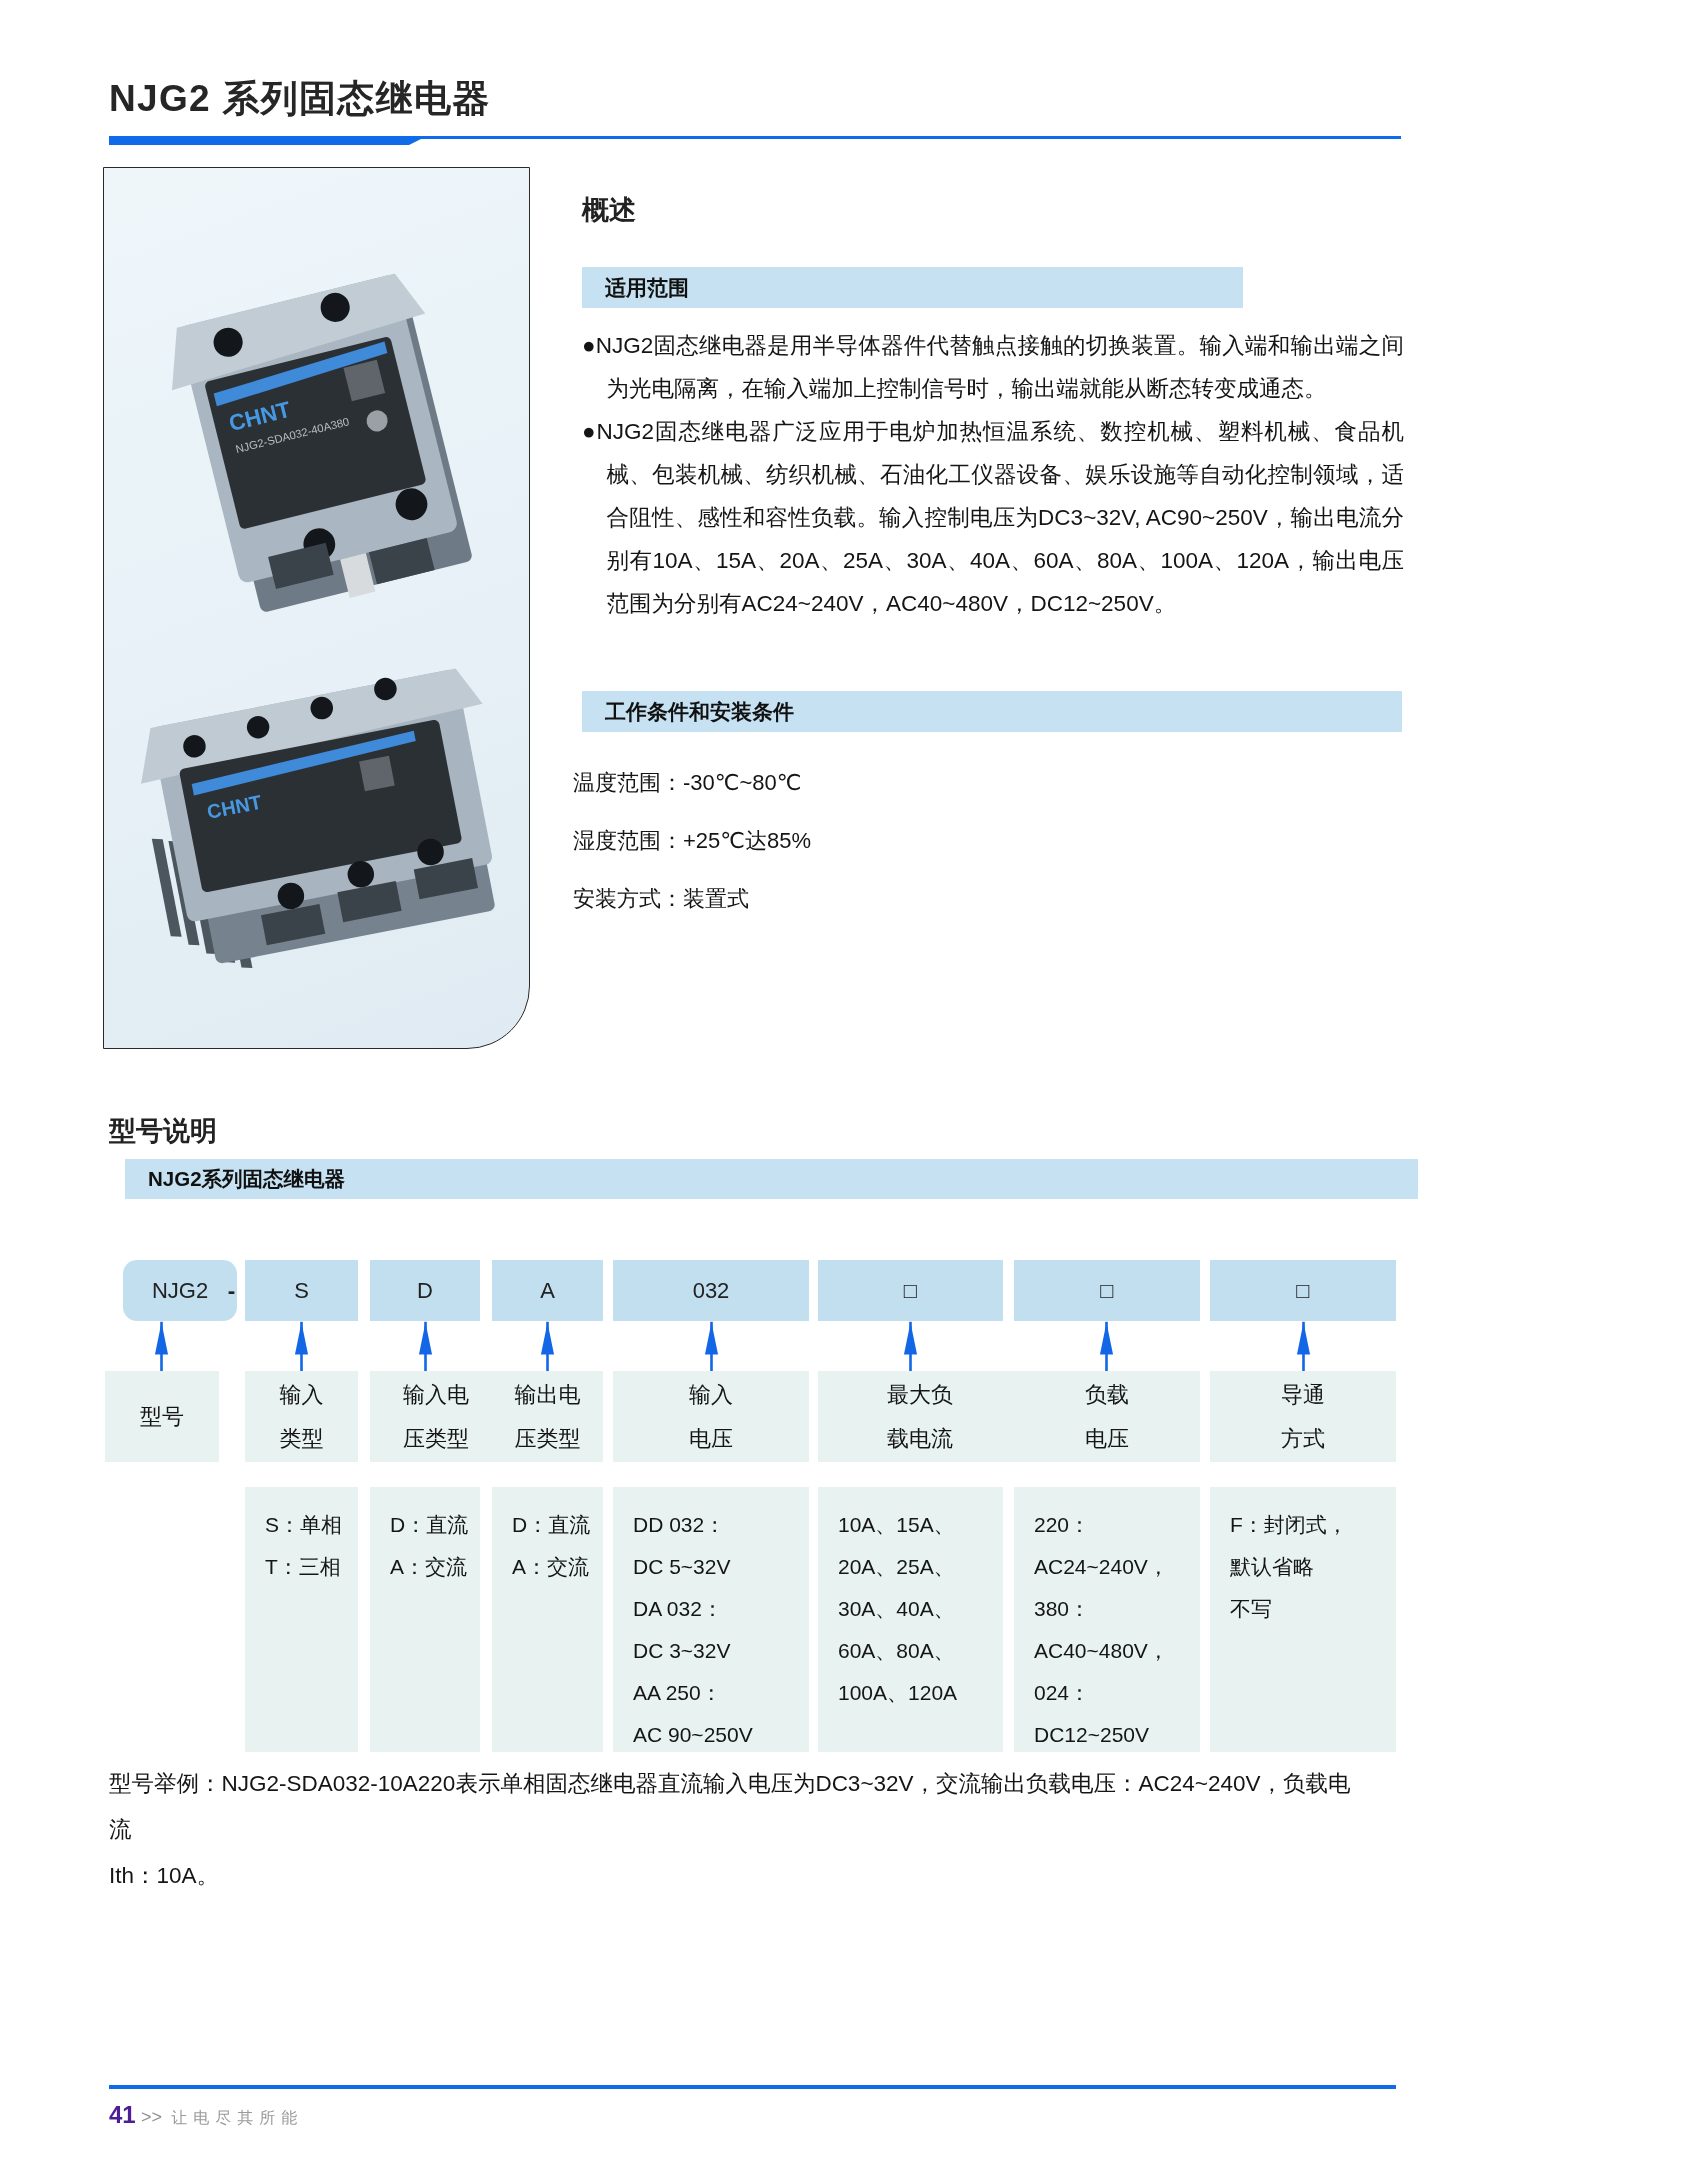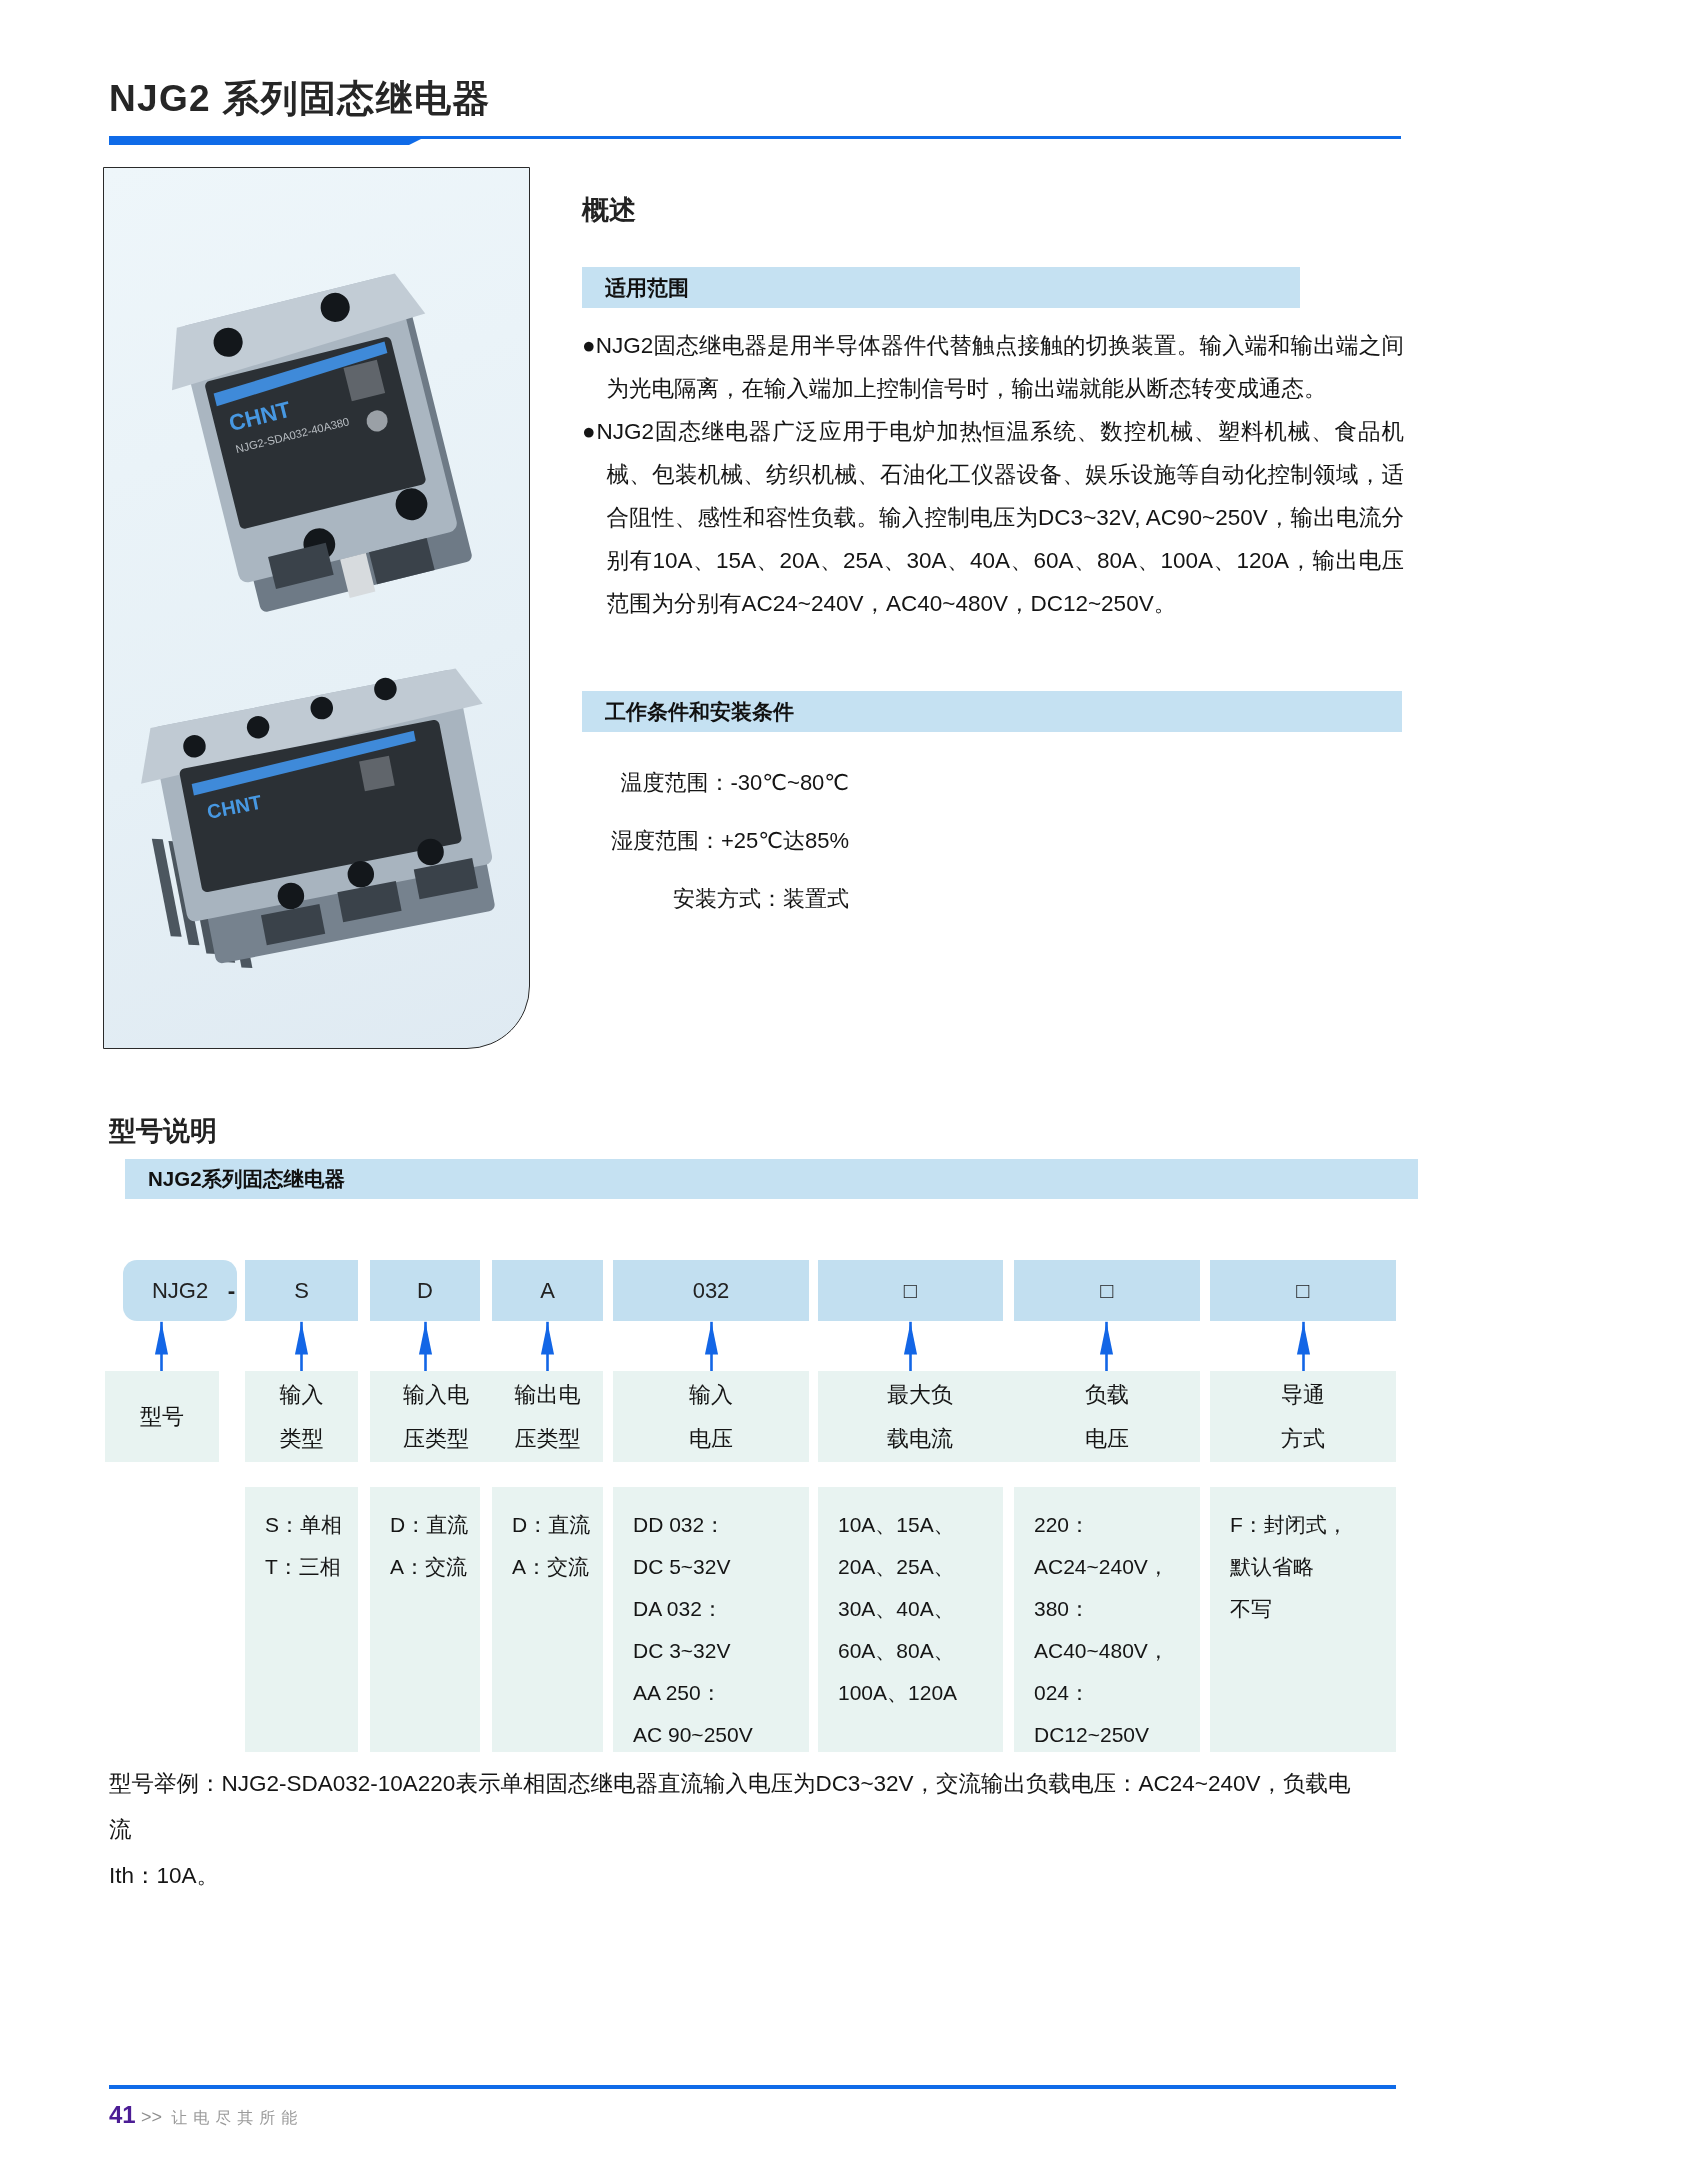--- a/index.html
+++ b/index.html
@@ -13,26 +13,26 @@
     clip-path:polygon(0 0,100% 0,calc(100% - 18.5px) 100%,0 100%);}
 
   
   .img-box{left:103px;top:167px;width:425px;height:880px;
     background:linear-gradient(160deg,#eef6fa 0%,#e6f0f6 60%,#dfeaf2 100%);
     border:1.3px solid #2a2a2a;border-radius:0 0 63px 0;overflow:hidden;}
 
   
   .overview-heading{left:582px;top:192px;font-size:27px;font-weight:bold;color:#222;}
   .band{background:#c5e1f2;display:flex;align-items:center;font-weight:bold;font-size:21px;color:#111;}
-  .band-1{left:582px;top:267px;width:718px;height:41px;padding-left:0;}
+  .band-1{left:582px;top:267px;width:661px;height:41px;padding-left:0;}
   .band-1 span,.band-2 span{margin-left:23px;}
   .band-2{left:582px;top:691px;width:820px;height:41px;}
   .bullets{left:582px;top:324px;width:822px;font-size:22.5px;line-height:43px;text-align:justify;color:#151515;}
   .bullet{padding-left:24.5px;text-indent:-24.5px;margin:0;}
-  .conditions{left:611px;top:754px;font-size:22px;line-height:58px;color:#151515;text-align:right;}
+  .conditions{left:573px;top:754px;font-size:22px;line-height:58px;color:#151515;}
 
   
   .model-heading{left:109px;top:1113px;font-size:27px;font-weight:bold;color:#222;}
   .band-3{left:125px;top:1159px;width:1293px;height:40px;font-size:20.5px;}
   .band-3 span{margin-left:23px;}
 
   .code-box{top:1260px;height:61px;background:#c2dff0;display:flex;align-items:center;justify-content:center;
     font-size:22px;color:#222;}
   .code-dash{left:218px;top:1260px;width:27px;height:61px;display:flex;align-items:center;justify-content:center;
     font-size:22.5px;font-weight:bold;color:#222;}

